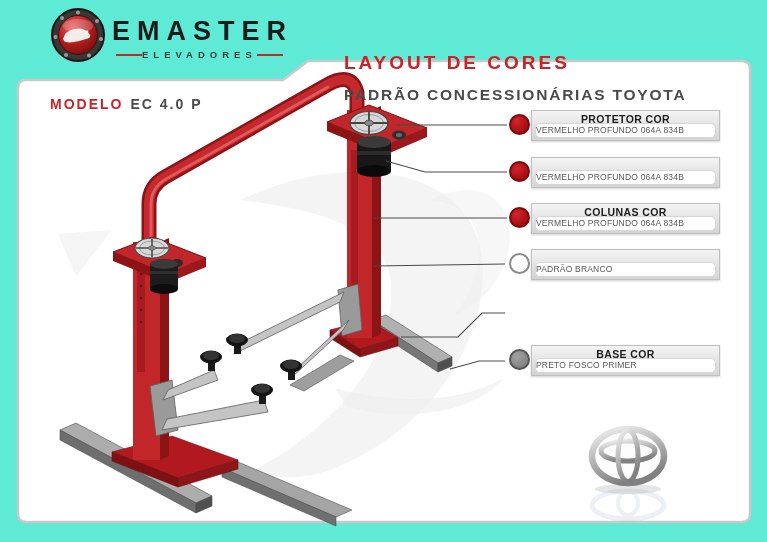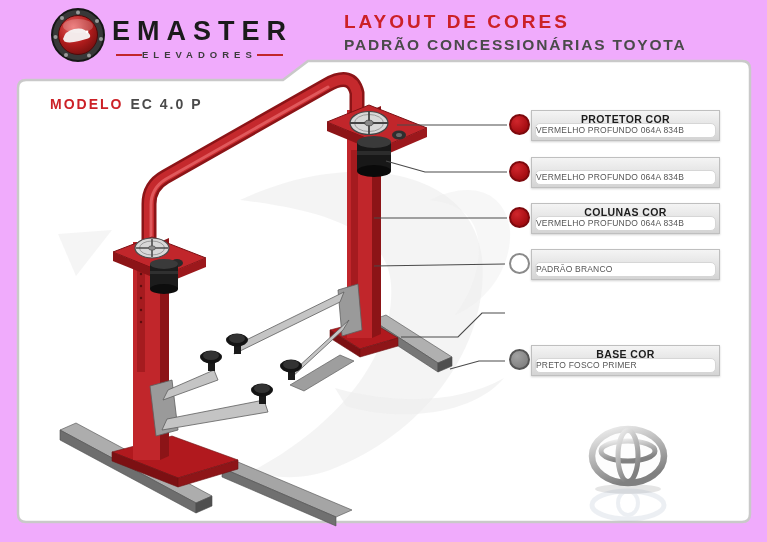--- a/index.html
+++ b/index.html
@@ -1,32 +1,32 @@
 <!DOCTYPE html>
 <html><head>
 <meta charset="utf-8">
 <style>
   html,body{margin:0;padding:0;background:#ffffff;}
-  #page{position:relative;width:767px;height:542px;background:#f0abfc;overflow:hidden;
+  #page{position:relative;width:767px;height:542px;background:#5eead4;overflow:hidden;
         font-family:"Liberation Sans",sans-serif;}
   #scene{position:absolute;left:0;top:0;}
 
   
   #brand{position:absolute;left:50px;top:7px;width:300px;height:58px;}
   #brand-emblem{position:absolute;left:0;top:0;}
   #brand-name{position:absolute;left:62px;top:9px;font-size:27px;font-weight:bold;
               letter-spacing:7px;color:#1b1b1b;white-space:nowrap;}
   #brand-tagline-row{position:absolute;left:66px;top:42px;display:flex;align-items:center;}
   #brand-tagline{font-size:9.5px;letter-spacing:5px;color:#3c3c3c;font-weight:bold;white-space:nowrap;}
   .tick{display:inline-block;height:2px;background:#c1272b;}
   .tick.s{width:3px;} .tick.l{width:20px;}
 
   #title-block{position:absolute;left:344px;top:11px;width:410px;}
-  #main-title{font-size:19px;font-weight:bold;letter-spacing:3px;color:#cc2127;white-space:nowrap;}
-  #sub-title{margin-top:3px;font-size:15.5px;font-weight:bold;letter-spacing:1.8px;color:#4a4a4a;white-space:nowrap;}
+  #main-title{font-size:19px;font-weight:bold;letter-spacing:3px;color:#cc2127;white-space:nowrap;margin-top:41px;}
+  #sub-title{margin-top:12px;font-size:15.5px;font-weight:bold;letter-spacing:1.8px;color:#4a4a4a;white-space:nowrap;}
 
   
   #model{position:absolute;left:50px;top:96px;font-size:14px;font-weight:bold;letter-spacing:2px;white-space:nowrap;}
   #model .lbl{color:#cc2127;} #model .val{color:#4a4a4a;margin-left:7px;}
 
   
   .row{position:absolute;left:509px;width:211px;height:31px;}
   .dot{position:absolute;left:0;top:4px;width:21px;height:21px;border-radius:50%;box-sizing:border-box;}
   .dot-red{background:radial-gradient(circle at 35% 30%,#d0262c,#a50d12 70%);border:2px solid #7d090d;}
   .dot-white{background:#ffffff;border:2px solid #8a8a8a;}

